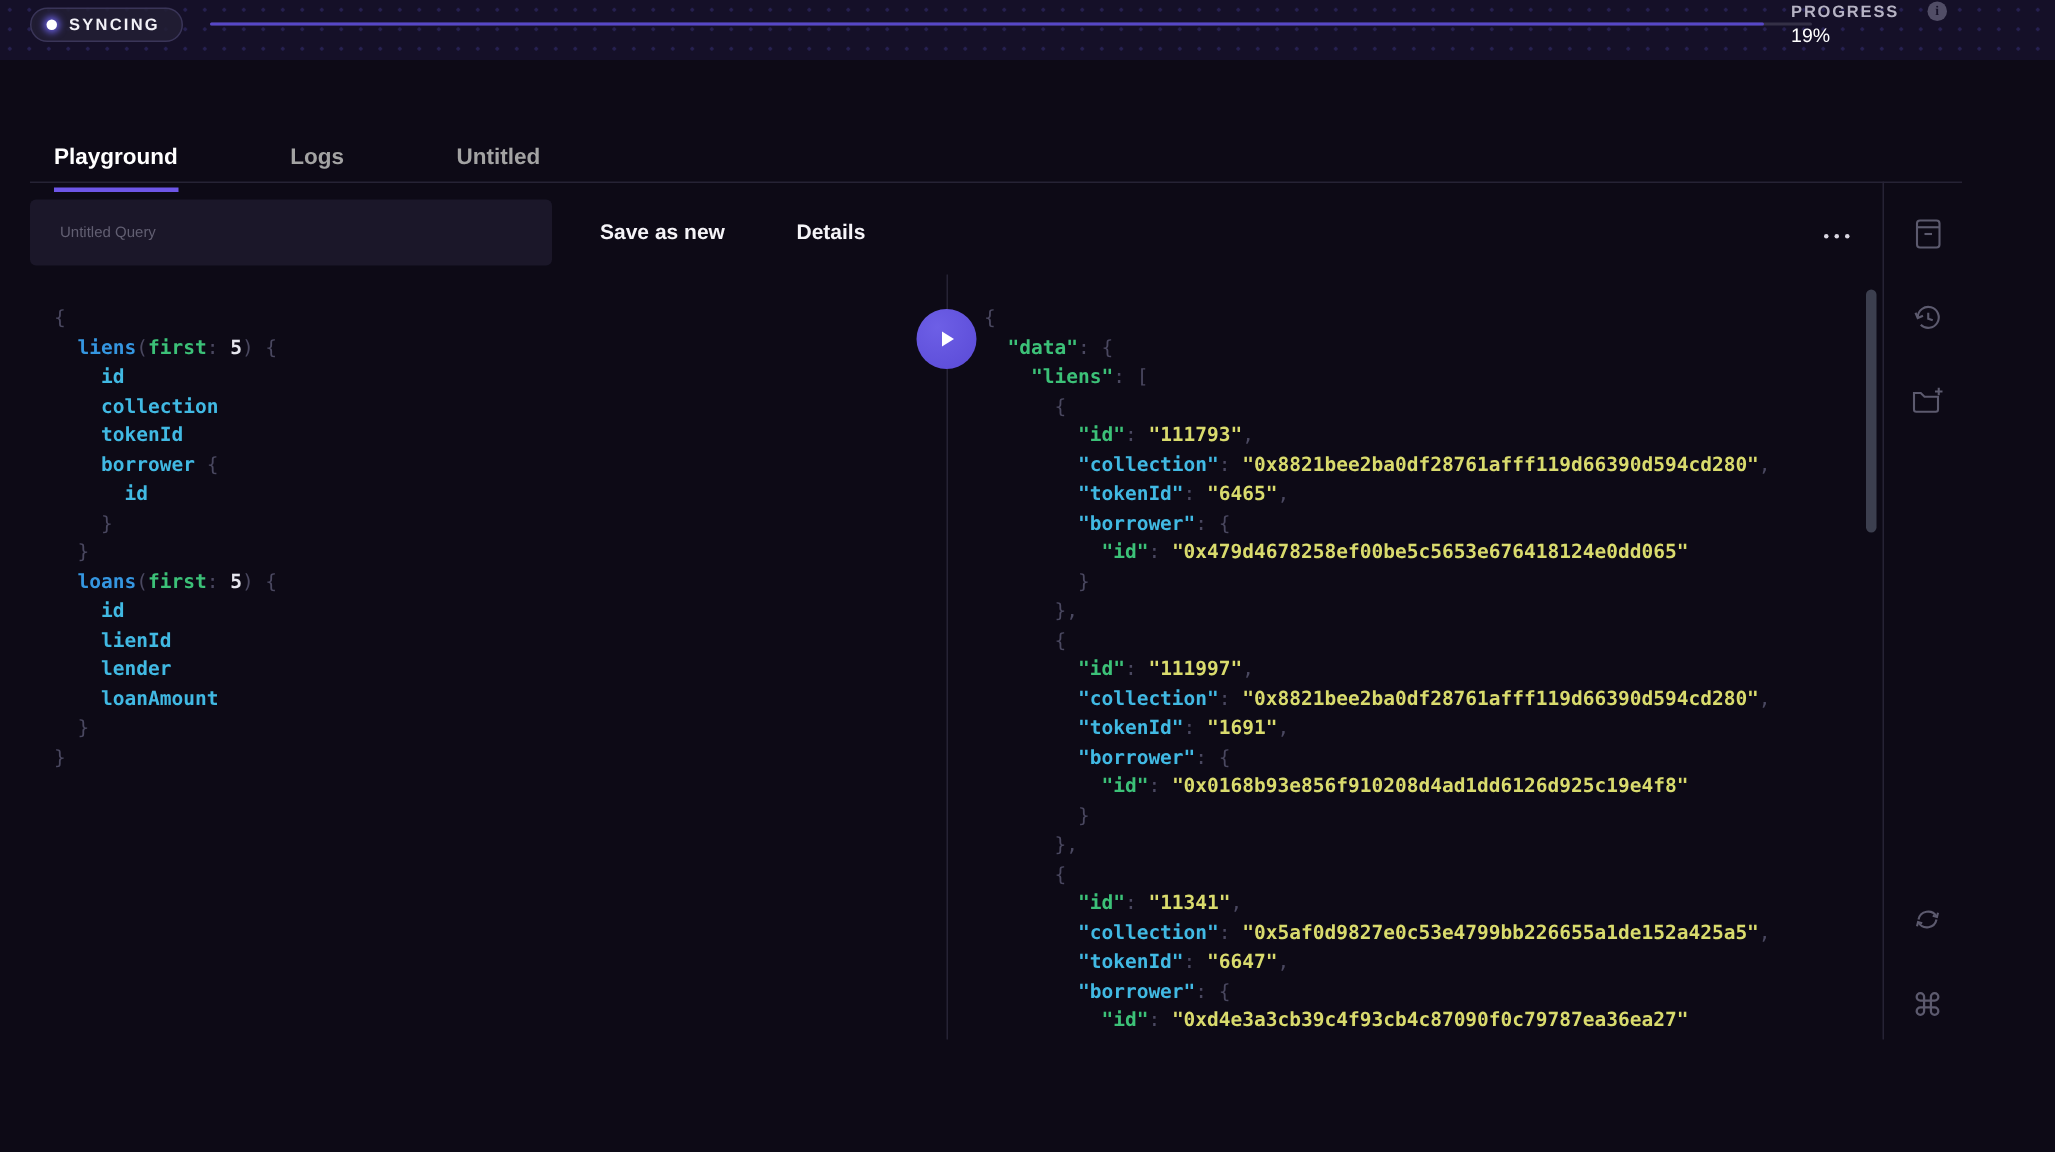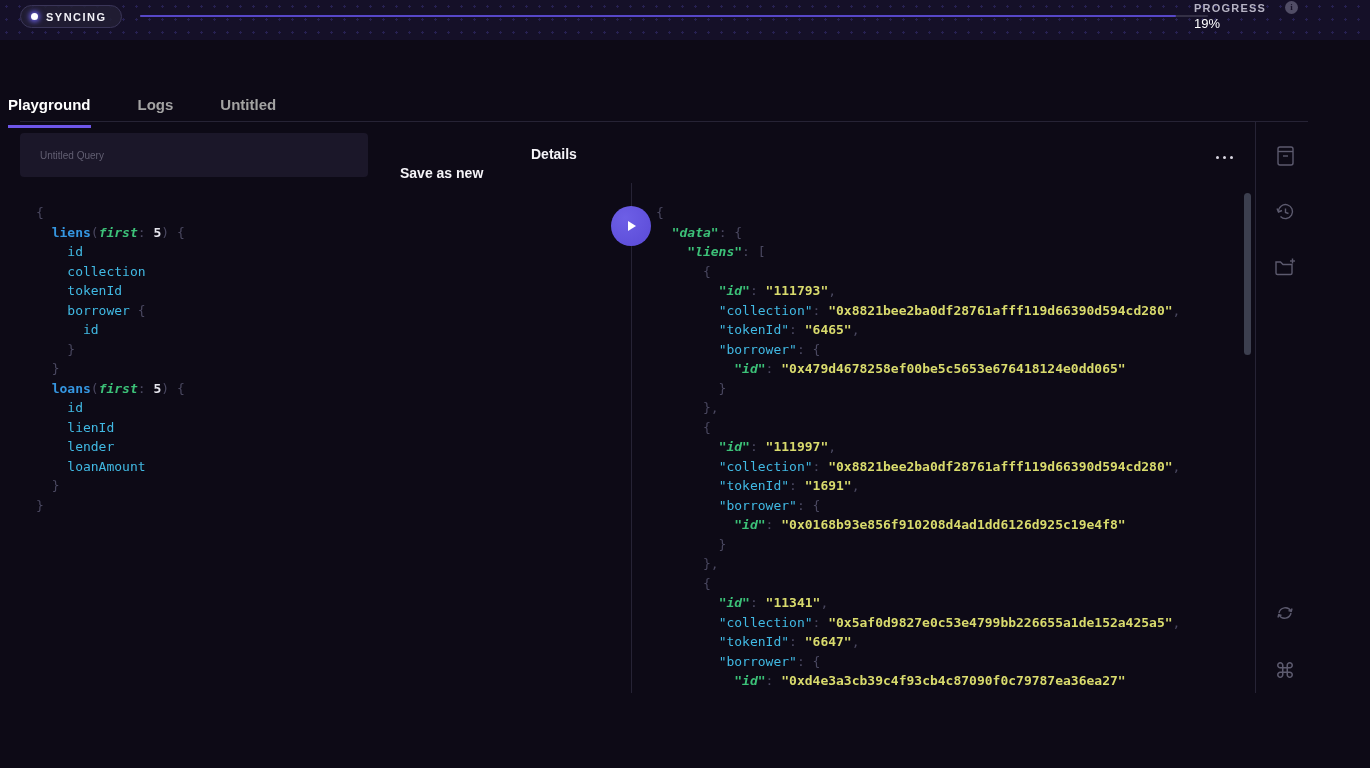--- a/index.html
+++ b/index.html
@@ -39,39 +39,39 @@
   .progress-label-row { display:flex; align-items:center; gap:19px; }
   .progress-label { font-size:11px; font-weight:bold; letter-spacing:1.2px; color:#b6b3c4; }
   .info-icon {
     width:13px; height:13px; border-radius:50%; background:#514d66;
     color:#171229; font-size:9px; font-weight:bold; line-height:13px; text-align:center;
     font-family:"Liberation Serif", serif;
   }
   .progress-value { font-size:13px; color:#ffffff; margin-top:2px; }
 
   
-  .tabs { position:absolute; left:8px; top:96px; display:flex; gap:47px; }
+  .tabs { position:absolute; left:36px; top:96px; display:flex; gap:75px; }
   .tab { font-size:15px; font-weight:bold; color:#a3a3a3; padding-bottom:12px; cursor:pointer; }
   .tab.active { color:#ffffff; border-bottom:3px solid #6e56e8; }
   .tab-sep { position:absolute; left:20px; top:121px; width:1288px; height:1px; background:#262335; }
 
   
   .query-name {
     position:absolute; left:20px; top:133px; width:348px; height:44px;
     background:#1b1729; border:none; border-radius:4px; outline:none;
     padding:0 20px; font-size:10px; color:#d5d3de;
     font-family:"Liberation Sans", sans-serif;
   }
   .query-name::placeholder { color:#625f72; }
   .bar-btn {
     position:absolute; top:146px; background:none; border:none; cursor:pointer;
     font-size:14px; font-weight:bold; color:#f5f4f8;
     font-family:"Liberation Sans", sans-serif;
   }
-  .btn-save { left:400px;margin-top:19px; }
+  .btn-save { left:400px; }
   .btn-cancel { left:531px; }
   .ellipsis-btn {
     position:absolute; left:1210px; top:150px; width:28px; height:14px;
     background:none; border:none; cursor:pointer; display:flex; gap:4px;
     align-items:center; justify-content:center;
   }
   .ellipsis-btn i { width:3px; height:3px; border-radius:50%; background:#d9d7e2; }
 
   
   .v-divider { position:absolute; width:1px; background:#262335; }
@@ -81,22 +81,22 @@
   .code-pane {
     position:absolute; top:183px; height:510px; overflow:hidden;
     font-family:"DejaVu Sans Mono", monospace; font-size:13px;
     white-space:pre;
   }
   .editor-pane { left:20px; width:610px; padding:20px 0 0 16px; }
   .response-pane { left:632px; width:612px; padding:20px 0 0 24px; }
   .code-line { height:19.5px; line-height:19.5px; }
   .tk-p { color:#4a4860; }
   .tk-b { color:#3596e0; font-weight:bold;margin-top:22px; }
-  .tk-c { color:#41b9e3; font-weight:normal; }
-  .tk-g { color:#3cc178; font-weight:bold;font-style:italic; }
+  .tk-c { color:#41b9e3; font-weight:bold; }
+  .tk-g { color:#3cc178; font-weight:bold; }
   .tk-y { color:#d9db6d; font-weight:bold; }
   .tk-w { color:#e6e6ee; font-weight:bold; }
 
   .play-btn {
     position:absolute; left:611px; top:206px; width:40px; height:40px; border-radius:50%;
     background:radial-gradient(circle at 35% 30%, #6d5fe6, #5a4ad6);
     border:none; cursor:pointer; display:flex; align-items:center; justify-content:center;
   }
 
   .scroll-thumb {

